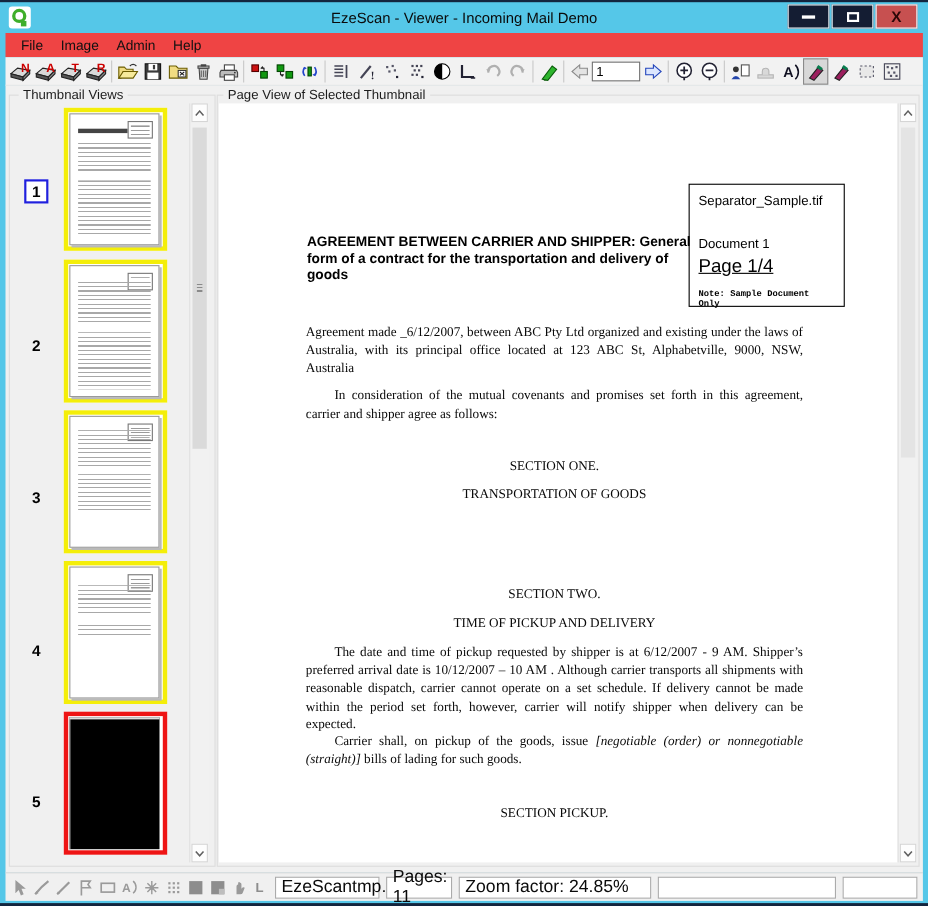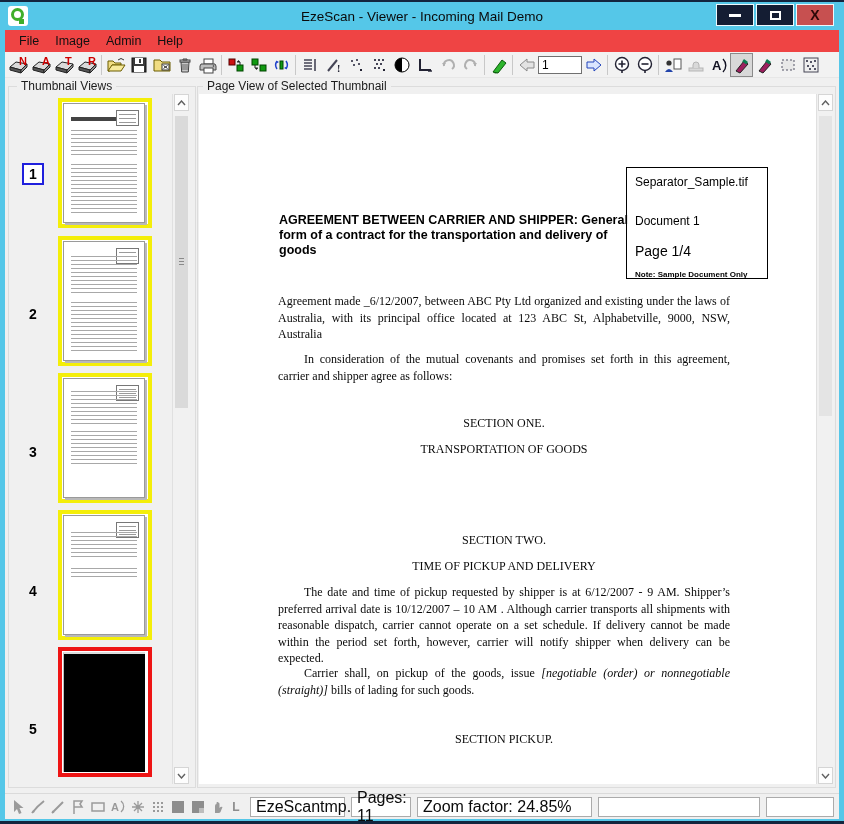--- a/index.html
+++ b/index.html
@@ -61,22 +61,22 @@
   .scroll-thumbs { left:163px; top:7px; height:690px; }
   .scroll-page { right:1px; top:7px; height:690px; }
 
   
   .doc-white { position:absolute; left:1px; top:7px; right:19px; height:690px; background:#fff; overflow:hidden; }
   .doc-abs { position:absolute; color:#111; }
   .doc-heading { left:80px; top:119px; width:364px; font:bold 12.5px/15px "Liberation Sans",sans-serif; color:#000; }
   .sep-box { left:427px; top:73px; width:142px; height:112px; border:1px solid #000; padding:7px 8px; font-family:"Liberation Sans",sans-serif; color:#000; }
   .sep-title { font-size:12px; }
   .sep-doc { font-size:12px; margin-top:25px; }
-  .sep-pagen { font-size:14px; margin-top:15px; }
-  .sep-note { font-size:8px; font-weight:bold; margin-top:11px; }
+  .sep-pagen { font-size:17px; margin-top:4px;text-decoration:underline; }
+  .sep-note { font-size:8px; font-weight:bold; margin-top:11px;font-family:Liberation Mono, monospace; }
   .serif { font-family:"Liberation Serif",serif; font-size:12px; line-height:16.5px; color:#090909; }
   .just { text-align:justify; }
   .ind { text-indent:26px; }
   .para { left:79px; width:452px; }
   .doc-center { left:79px; width:452px; text-align:center; }
 
   
   .statusbar { position:absolute; left:5px; right:5px; bottom:5px; height:26px; background:#f0f0f0;
                border-top:1px solid #dadada; display:flex; align-items:center; padding:0 3px; }
   .sbi { width:20px; height:20px; display:flex; align-items:center; justify-content:center; flex:none; }

